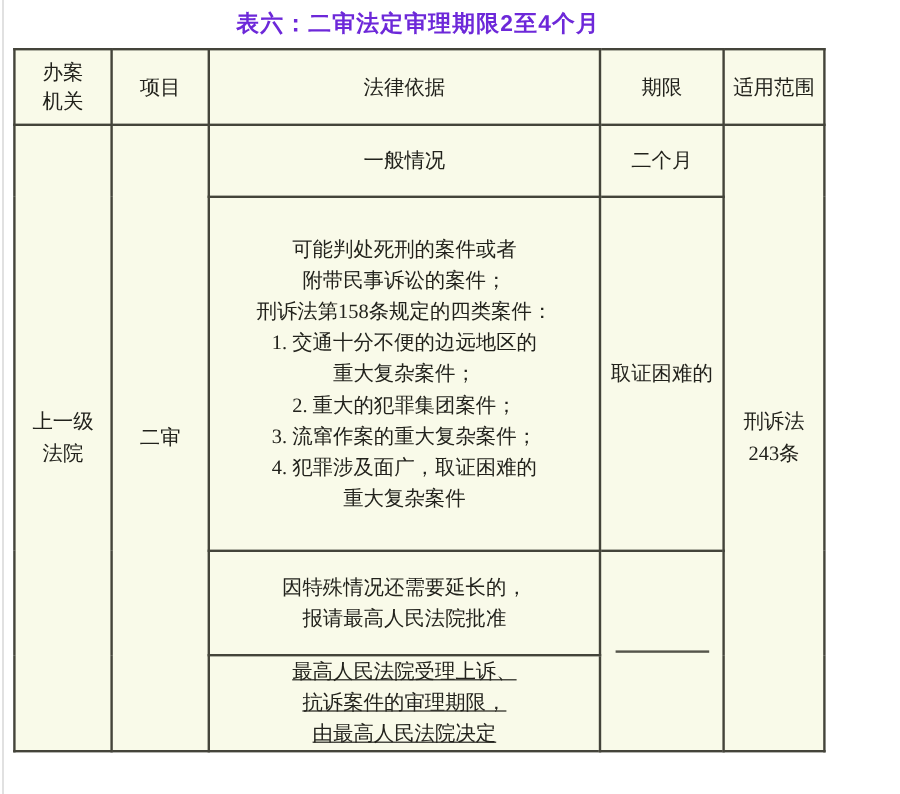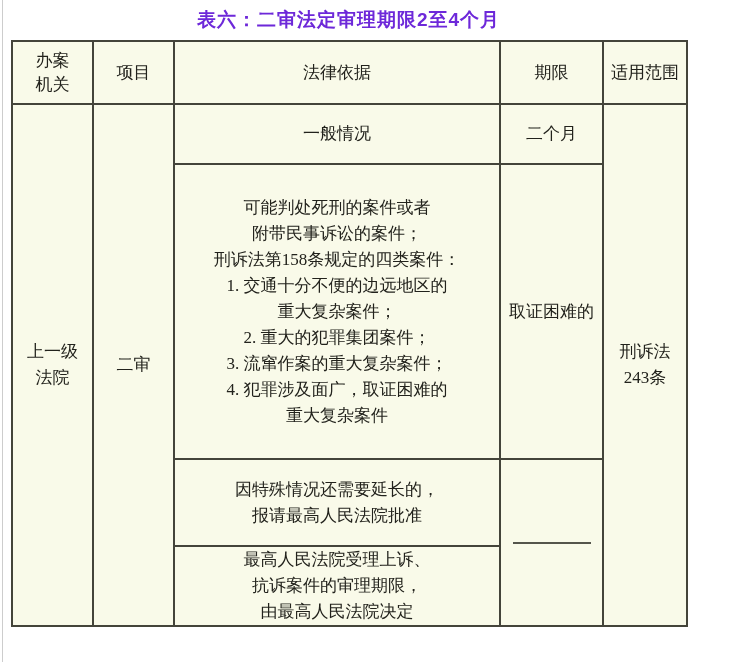--- a/index.html
+++ b/index.html
@@ -50,21 +50,21 @@
     text-align: center;
     vertical-align: middle;
     padding: 0;
     white-space: pre-line;
     line-height: 26px;
   }
   tr.header-row th { height: 61px; line-height: 24px; }
   tr.row-1 td { height: 58px; }
   tr.row-2 td { height: 293px; }
   tr.row-3 td { height: 85px; margin-left: 48px; }
-  tr.row-4 td { height: 76px; }
+  tr.row-4 td { height: 76px; text-decoration: underline; }
   td.cell-organ, td.cell-item { line-height: 25px; }
   td.cell-legal { line-height: 30px; }
   td.scope-long {
     text-align: left;
     padding-left: 10px;
     line-height: 33px;
   }
   td.period-dash-cell { vertical-align: middle; }
   .dash-line {
     display: block;

